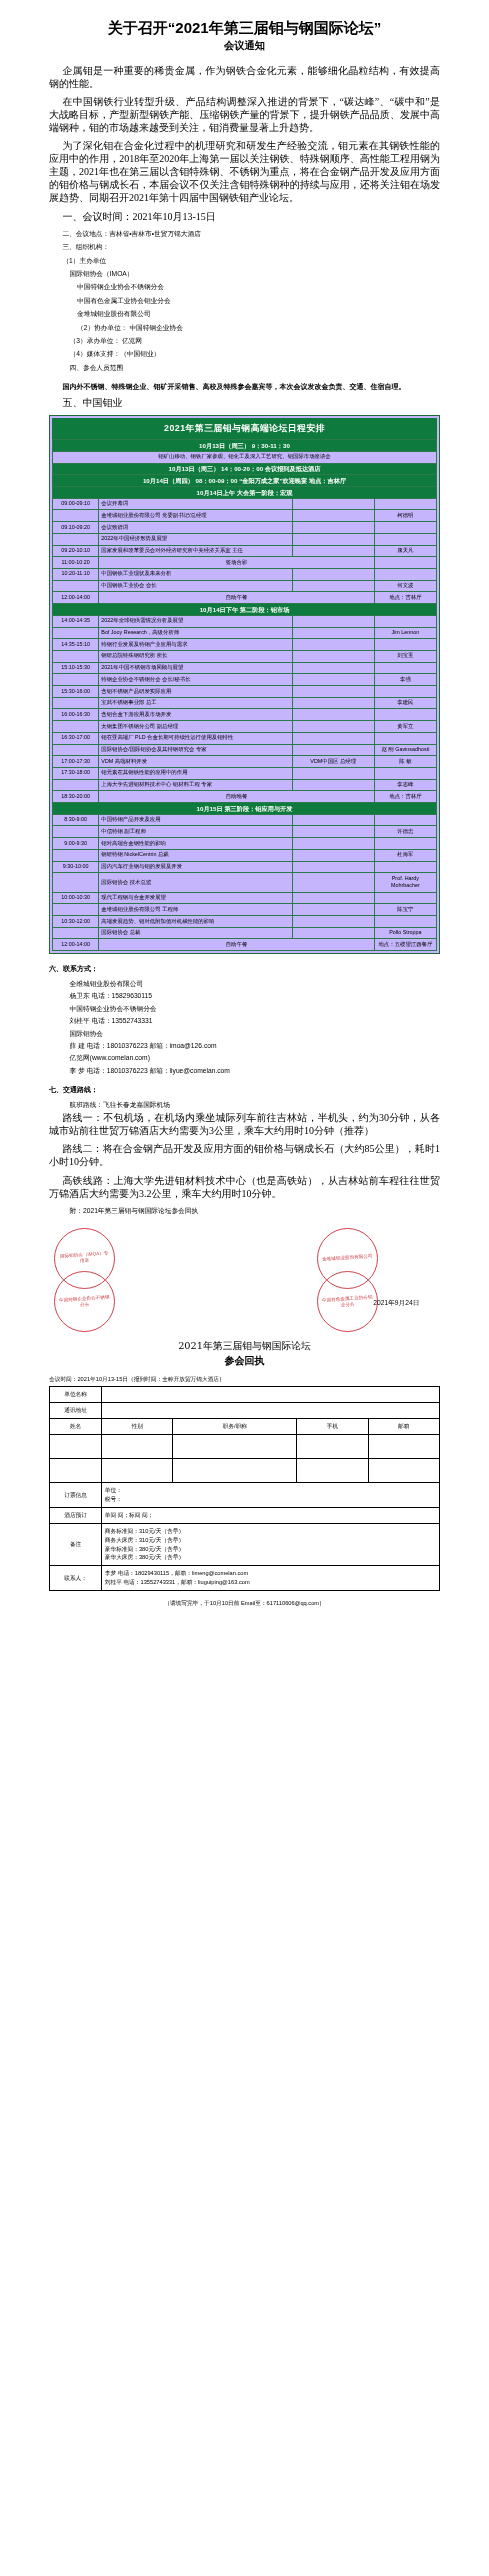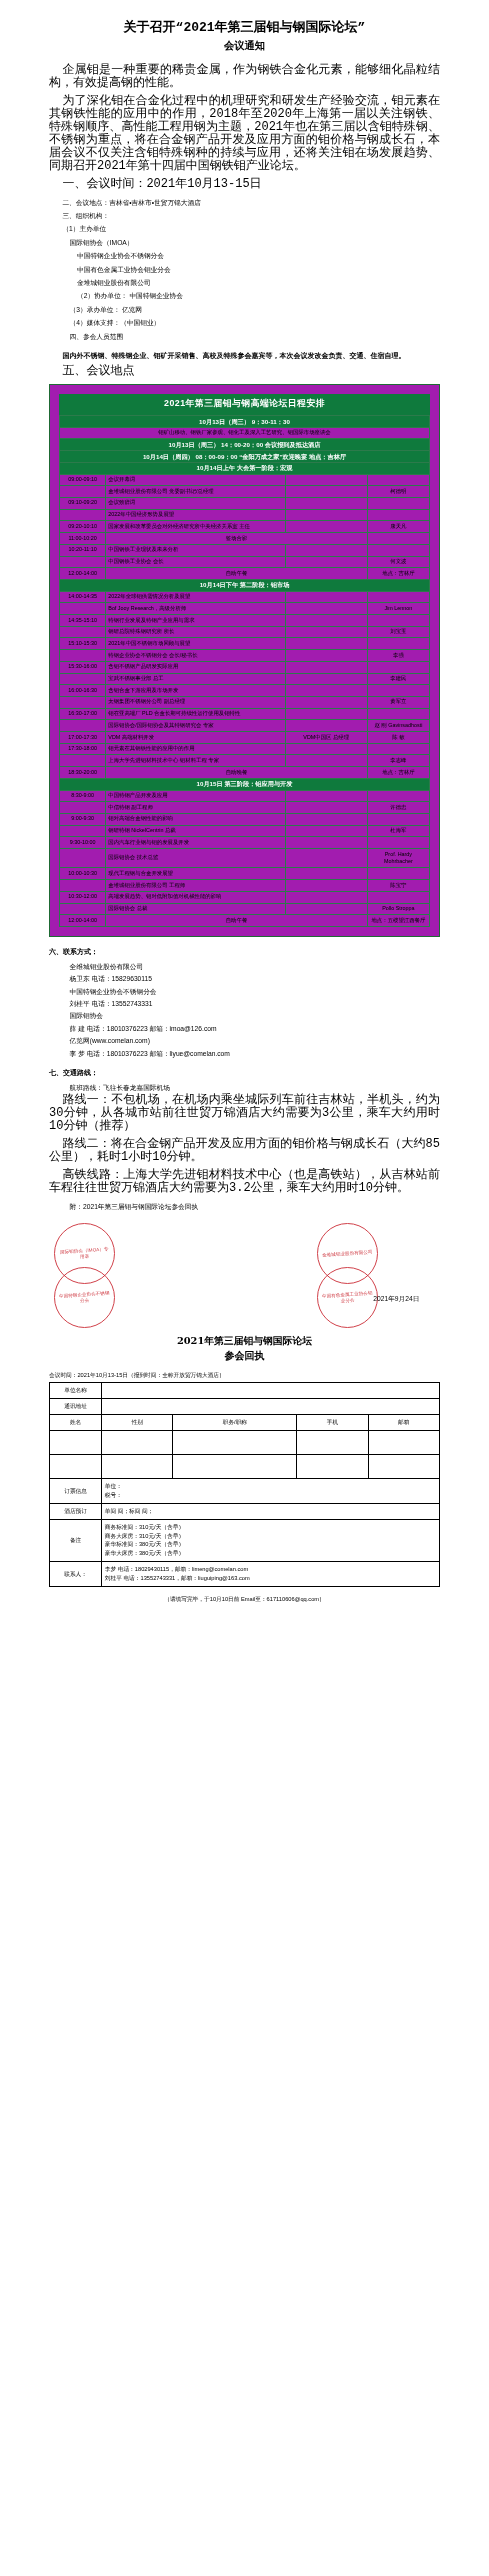--- a/index.html
+++ b/index.html
@@ -1,89 +1,90 @@
 <!DOCTYPE html>
 <html style="font-size:8.2px"><head>
 <meta charset="utf-8">
 <style>
   html,body{margin:0;padding:0;background:#d8d8d8;}
   body{font-family:"Liberation Sans","DejaVu Sans",sans-serif;}
   .page{width:489px;min-height:3091px;background:#ffffff;margin:0 auto;position:relative;
         padding:0;box-sizing:border-box;}
   .inner{padding:13.4px 49px 20.6px 49px;}
-  .doc-title{text-align:center;font-family:Liberation Mono, monospace;
-             font-weight:bold;font-size:13px;line-height:17.5px;margin:5.2px 0 2.1px;}
+  .doc-title{text-align:center;font-family:Liberation Sans, sans-serif;
+             font-weight:bold;font-size:15px;line-height:17.5px;margin:5.2px 0 2.1px;}
   .doc-title2{text-align:center;font-family:Liberation Sans, sans-serif;
               font-weight:bold;font-size:10.3px;line-height:16.5px;margin:0 0 9.3px;}
-  p.body{font-size:12px;line-height:13px;text-align:justify;margin:0 0 5.2px;text-indent:13.4px;
-         font-family:Liberation Mono, monospace;}
+  p.body{font-size:10px;line-height:13px;text-align:justify;margin:0 0 5.2px;text-indent:13.4px;
+         font-family:Liberation Serif, serif;}
   .sec{font-size:7px;line-height:13.4px;margin:6.2px 0 2.1px;font-weight:bold;text-indent:13.4px;}
   .lvl1{font-size:6.7px;line-height:12.4px;margin:1px 0;text-indent:13.4px;}
   .lvl2{font-size:6.7px;line-height:12.4px;margin:1px 0;text-indent:20.6px;}
   .lvl3{font-size:6.7px;line-height:12.4px;margin:1px 0;text-indent:28px;}
 
   
-  .agenda-wrap{border:1px solid #1e6b33;margin:6.2px 0 8.2px;padding:9px;background:#a21caf;}
+  .agenda-wrap{border:1px solid #1e6b33;margin:6.2px 0 8.2px;padding:2px;background:#c4b5fd;}
   .agenda-title{background:#0f7a3d;color:#fff;text-align:center;font-weight:bold;
                 font-size:8.8px;padding:4.6px 0;letter-spacing:0.5px;}
   table.agenda{width:100%;border-collapse:collapse;font-size:5.4px;}
   table.agenda td{border:0.5px solid #2c7a4b;padding:1.5px 2.1px;line-height:7.7px;vertical-align:middle;}
   .daybar{background:#0f7a3d;color:#fff;text-align:center;font-weight:bold;font-size:6.2px;padding:2.6px 0;}
   .tm{width:41px;text-align:center;white-space:nowrap;}
   .tt{text-align:left;}
   .sp{width:77px;text-align:center;}
   .org{width:57px;text-align:center;}
   .ctr{text-align:center;}
 
   
   .kv{font-size:6.7px;line-height:12.4px;text-indent:20.6px;}
   .seal-area{position:relative;height:108px;margin-top:5.2px;}
   .seal{position:absolute;width:61px;height:61px;border:1.5px solid #c8202a;border-radius:50%;
         color:#c8202a;font-size:4.6px;line-height:5.7px;text-align:center;opacity:.85;
         display:flex;align-items:center;justify-content:center;padding:4.1px;box-sizing:border-box;}
   .seal span{display:block;transform:rotate(-4deg);}
   .sign-date{position:absolute;right:20.6px;top:77px;font-size:6.7px;}
-  .form-title{text-align:center;font-weight:bold;font-size:9.8px;margin:9.3px 0 1px;
+  .form-title{text-align:center;font-weight:normal;font-size:9.8px;margin:9.3px 0 1px;
               font-family:"DejaVu Serif","Liberation Serif",serif;}
   .form-sub{text-align:center;font-weight:bold;font-size:10px;margin:0 0 7.2px;
             font-family:"DejaVu Serif","Liberation Serif",serif;}
   .form-note{font-size:5.7px;line-height:9.3px;margin:2.1px 0;}
   table.reg{width:100%;border-collapse:collapse;font-size:5.7px;}
   table.reg td{border:0.5px solid #000;padding:3.1px 2.6px;line-height:8.8px;}
   .lbl{width:46px;text-align:center;}
   .tall{height:24px;}
   .footer-note{text-align:center;font-size:5.7px;margin-top:8.2px;line-height:9.3px;}
 </style>
 </head>
 <body>
 
 <div class="page">
  <div class="inner">
 
   <div class="doc-title">关于召开“2021年第三届钼与钢国际论坛”</div>
   <div class="doc-title2">会议通知</div>
 
   <p class="body">企属钼是一种重要的稀贵金属，作为钢铁合金化元素，能够细化晶粒结构，有效提高钢的性能。</p>
+  <p class="body">在中国钢铁行业转型升级、产品结构调整深入推进的背景下，“碳达峰”、“碳中和”是大战略目标，产型新型钢铁产能、压缩钢铁产量的背景下，提升钢铁产品品质、发展中高端钢种，钼的市场越来越受到关注，钼消费量显著上升趋势。</p>
   <p class="body">为了深化钼在合金化过程中的机理研究和研发生产经验交流，钼元素在其钢铁性能的应用中的作用，2018年至2020年上海第一届以关注钢铁、特殊钢顺序、高性能工程用钢为主题，2021年也在第三届以含钼特殊钢、不锈钢为重点，将在合金钢产品开发及应用方面的钼价格与钢成长石，本届会议不仅关注含钼特殊钢种的持续与应用，还将关注钼在场发展趋势、同期召开2021年第十四届中国钢铁钼产业论坛。</p>
   <p class="body">一、会议时间：2021年10月13-15日</p>
 
   <div class="lvl1">二、会议地点：吉林省•吉林市•世贸万锦大酒店</div>
   <div class="lvl1">三、组织机构：</div>
   <div class="lvl1">（1）主办单位</div>
   <div class="lvl2">国际钼协会（IMOA）</div>
   <div class="lvl3">中国特钢企业协会不锈钢分会</div>
   <div class="lvl3">中国有色金属工业协会钼业分会</div>
   <div class="lvl3">金堆城钼业股份有限公司</div>
   <div class="lvl3">（2）协办单位：  中国特钢企业协会</div>
   <div class="lvl2">（3）承办单位：  亿览网</div>
   <div class="lvl2">（4）媒体支持：（中国钼业）</div>
   <div class="lvl2">四、参会人员范围</div>
 
   <div class="sec">国内外不锈钢、特殊钢企业、钼矿开采销售、高校及特殊参会嘉宾等，本次会议发改金负责、交通、住宿自理。</div>
-  <p class="body">五、会议地点</p>
+  <p class="body">五、中国钼业</p>
   <div class="sec"></div>
 
   <div class="agenda-wrap">
     <div class="agenda-title">2021年第三届钼与钢高端论坛日程安排</div>
     <table class="agenda">
       <tbody id="agenda-body">
             <tr>
               <td class="daybar" colspan="4">10月13日（周三） 9：30-11：30</td>
             </tr>
             <tr>

